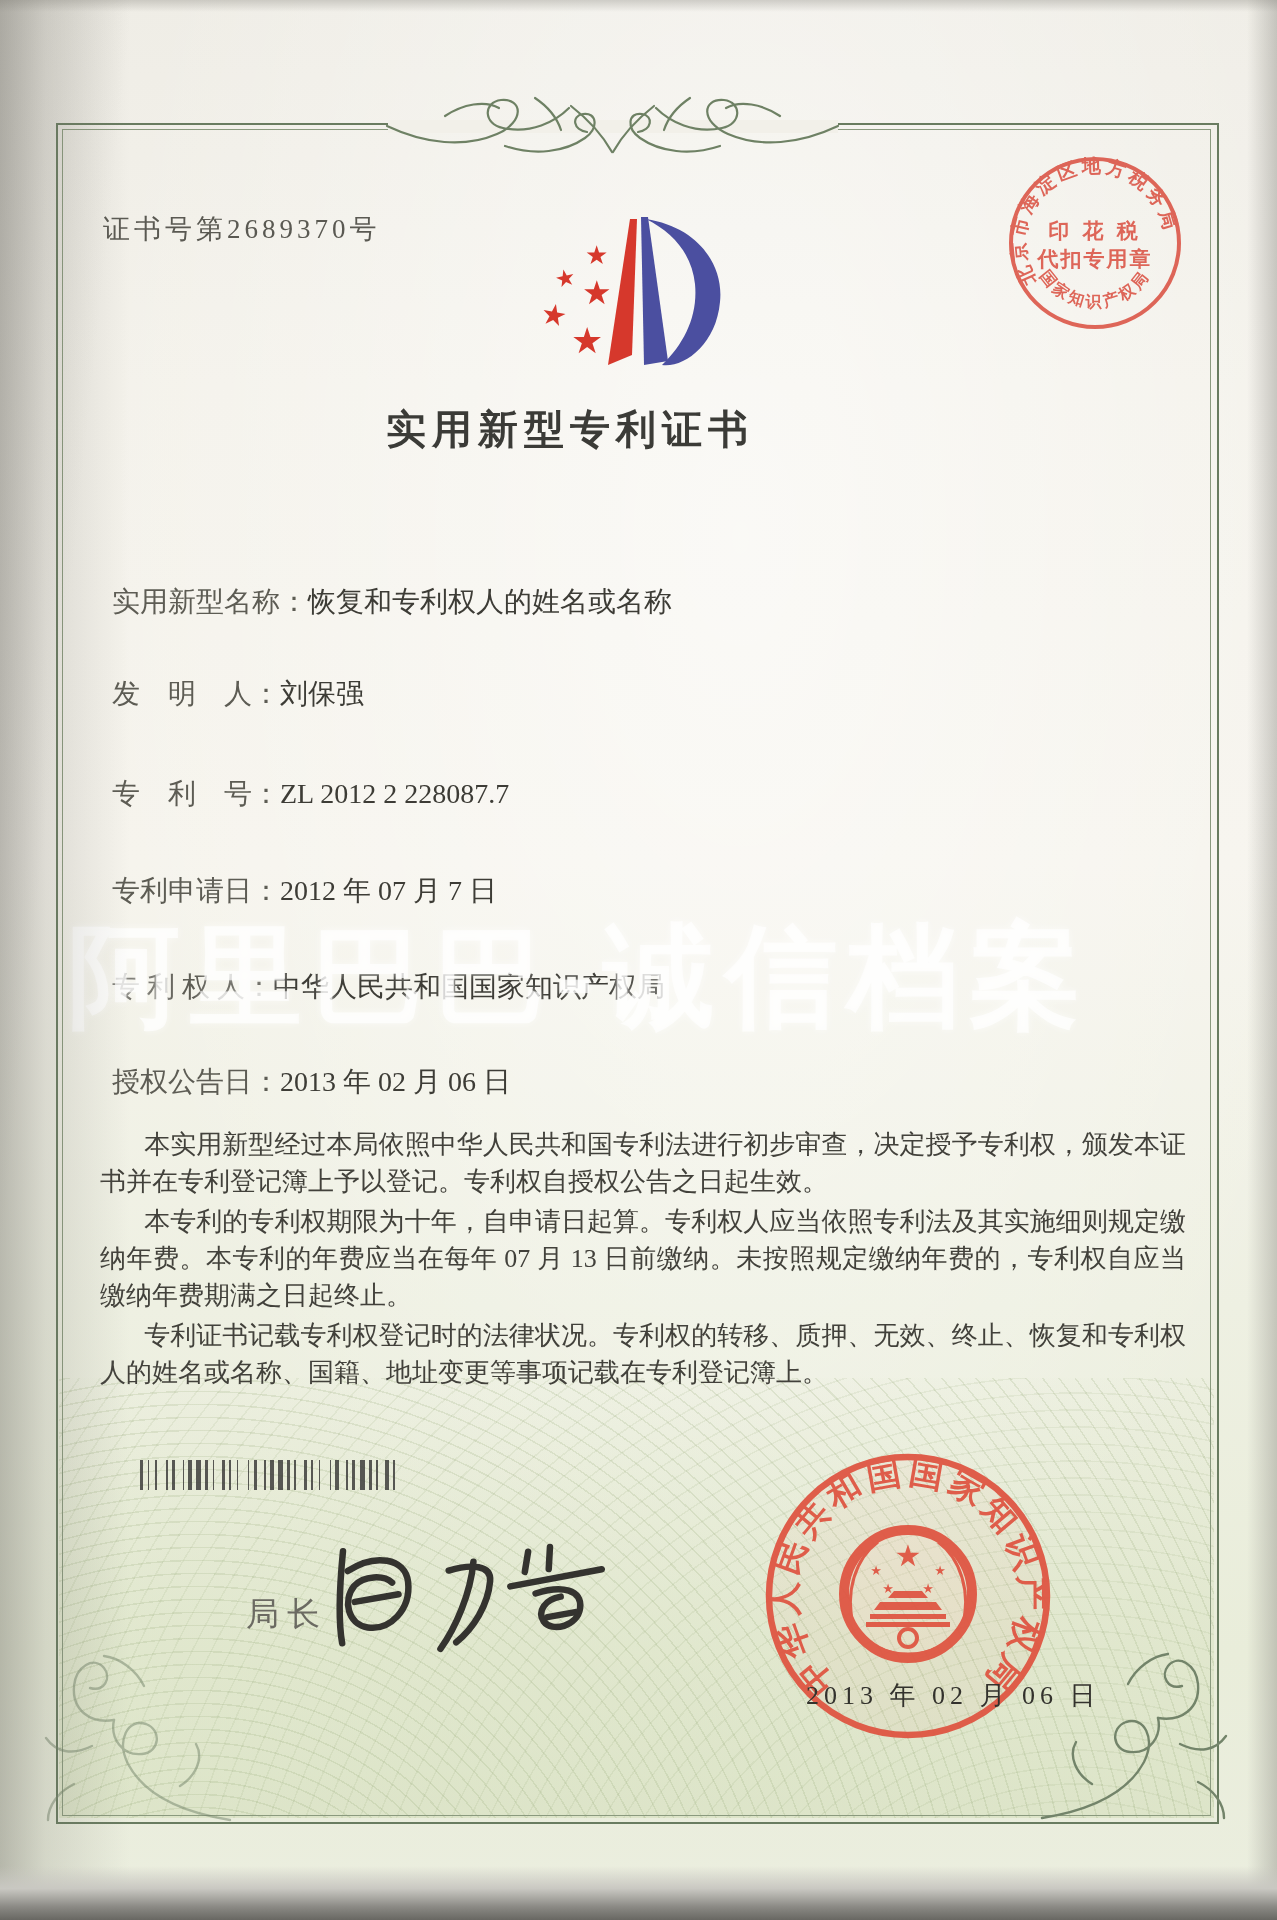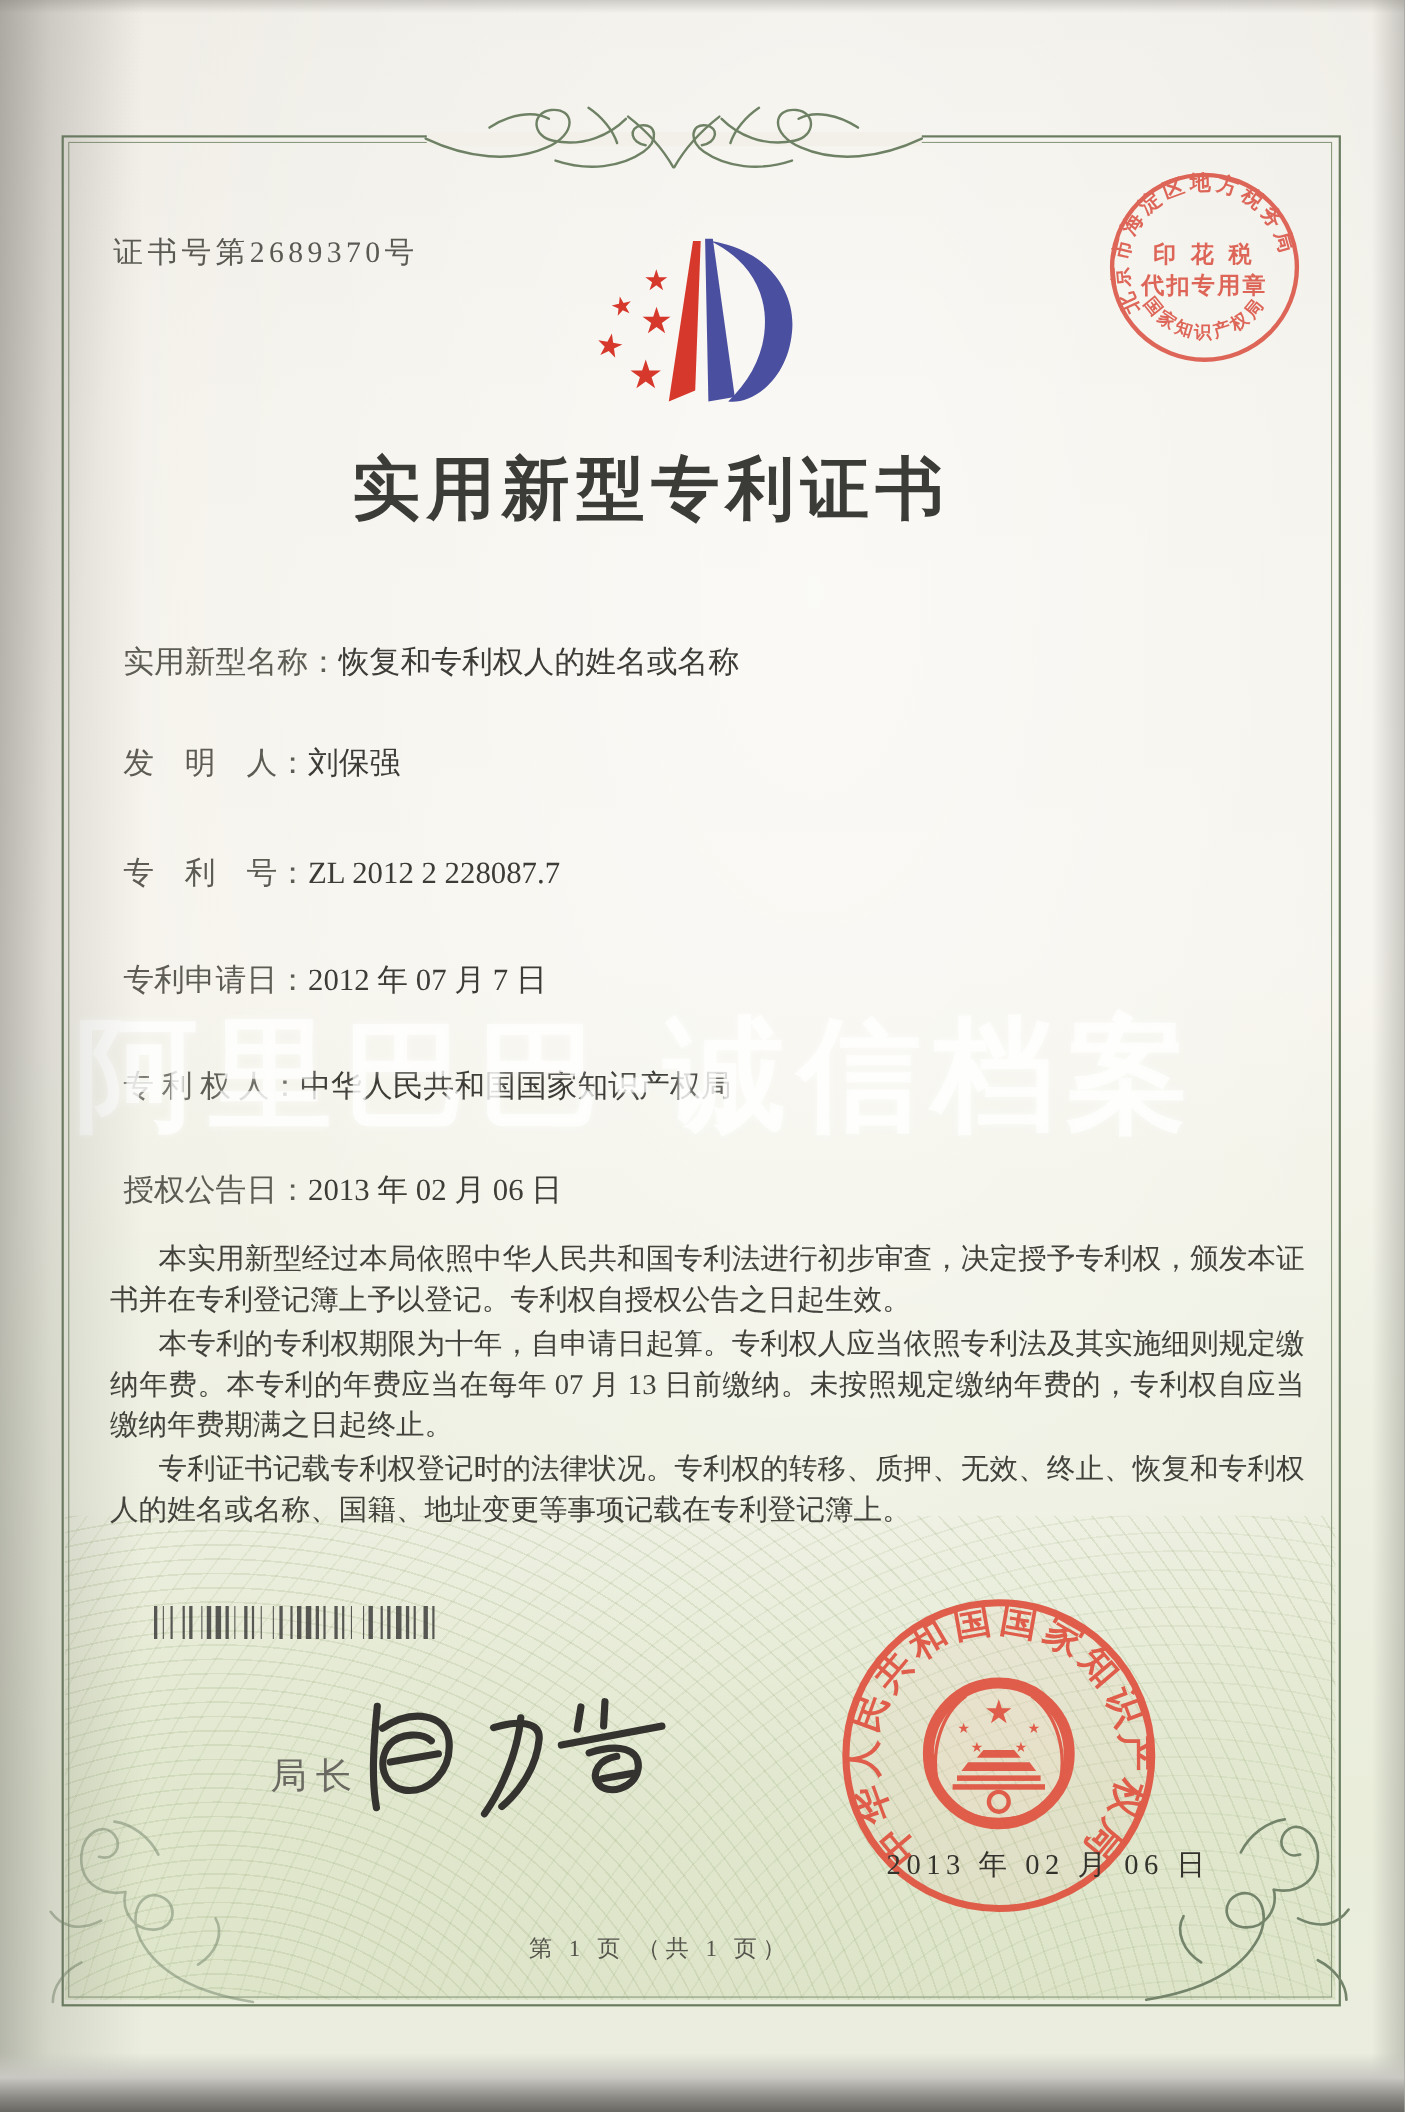--- a/index.html
+++ b/index.html
@@ -15,21 +15,21 @@
   .frame-inner{left:62px;top:129px;width:1147px;height:1685px;border:1px solid #8a9a7e;}
   
   .orn-mask{left:388px;top:120px;width:450px;height:13px;background:#f2f0e9;}
   
   .guilloche{left:59px;top:1378px;width:1155px;height:440px;
      background:
        repeating-radial-gradient(circle at 12% 148%, rgba(148,168,118,.20) 0 1.5px, rgba(0,0,0,0) 1.5px 13px),
        repeating-radial-gradient(circle at 88% 162%, rgba(148,168,118,.13) 0 1.5px, rgba(0,0,0,0) 1.5px 17px),
        linear-gradient(180deg, rgba(222,230,202,.05) 0%, rgba(214,224,190,.42) 55%, rgba(210,221,184,.55) 100%);}
   .cert-number{left:103px;top:211px;font-size:27px;letter-spacing:4px;color:#5a5952;}
-  .title{left:320px;top:402px;width:500px;text-align:center;font-size:62px;font-weight:600;
+  .title{left:320px;top:402px;width:500px;text-align:center;font-size:40px;font-weight:600;
          letter-spacing:6px;color:#3b3b37;white-space:nowrap;}
   .frow{left:112px;font-size:28px;color:#403f39;white-space:nowrap;}
   .frow .flabel{color:#5d5c54;}
   .frow .fvalue{color:#3d3c36;}
   .paras{left:100px;top:1126px;width:1086px;font-size:26px;line-height:37px;color:#42413b;
          text-align:justify;}
   .paras p{margin:0 0 3px 0;text-indent:1.7em;}
   .watermark{left:68px;top:902px;width:1140px;font-family:"Liberation Sans","DejaVu Sans",sans-serif;
      font-weight:700;font-size:112px;letter-spacing:10px;white-space:nowrap;
      color:rgba(255,255,255,.68);text-shadow:0 0 8px rgba(255,255,255,.55);}
@@ -221,19 +221,18 @@
       <rect x="106" y="174" width="84" height="5" fill="#df5340"></rect>
       <circle cx="148" cy="190" r="9" fill="none" stroke="#df5340" stroke-width="4"></circle>
       <path d="M94,180 C84,144 96,110 118,94" fill="none" stroke="#df5340" stroke-width="3"></path>
       <path d="M202,180 C212,144 200,110 178,94" fill="none" stroke="#df5340" stroke-width="3"></path>
       <path d="M120,200 C134,208 162,208 176,200" fill="none" stroke="#df5340" stroke-width="3"></path>
     </g>
   </svg>
 
   <div class="abs seal-date">2013 年 02 月 06 日</div>
 
-  <div class="abs footer">第 1 页 （共 1 页）</div>
 
   <div class="abs edge-left"></div>
   <div class="abs edge-top"></div>
   <div class="abs edge-right"></div>
   <div class="abs edge-bottom"></div>
 </div>
 
 </body></html>

